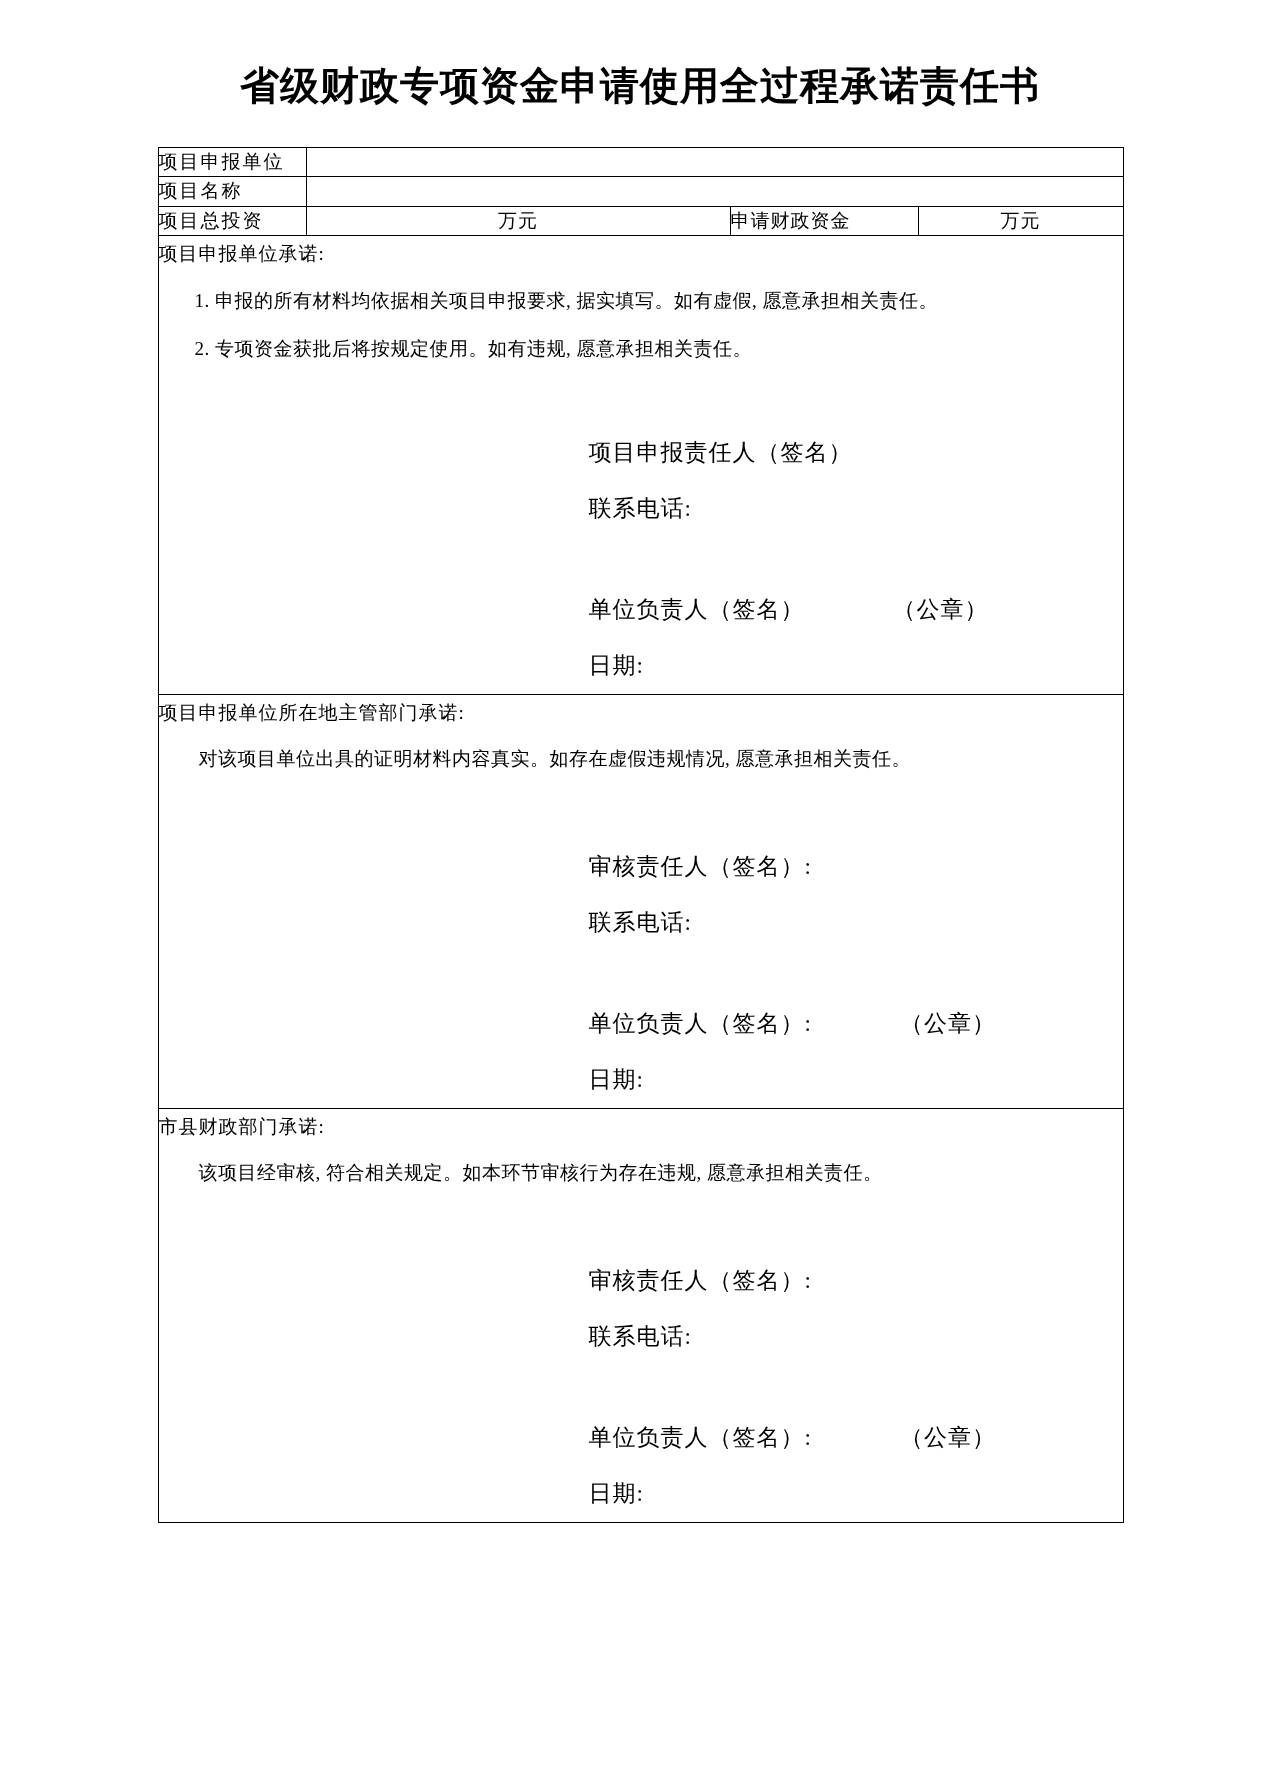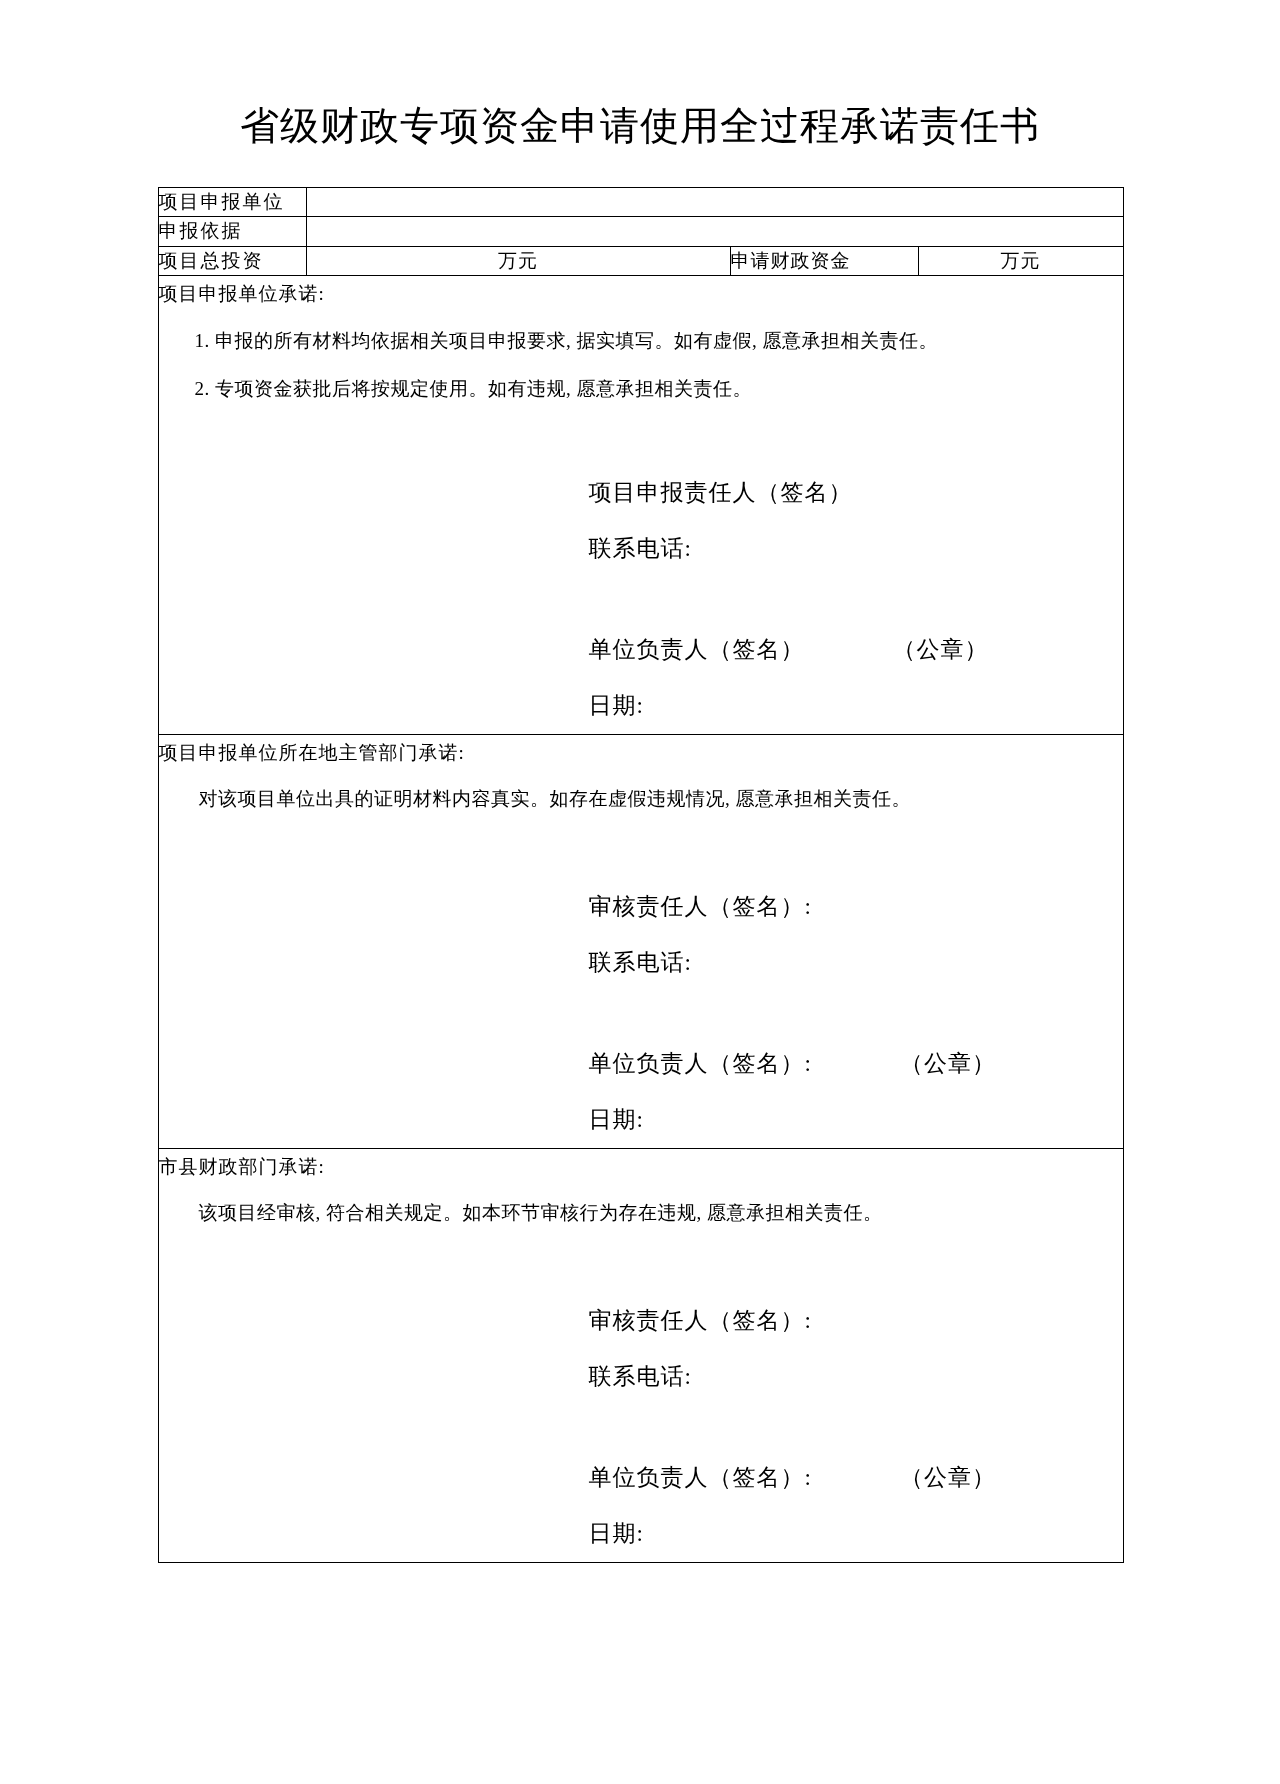--- a/index.html
+++ b/index.html
@@ -18,24 +18,24 @@
     position: relative;
     width: 1280px;
     min-height: 1784px;
     box-sizing: border-box;
     padding: 0;
     background: #fff;
   }
   .doc-title {
     text-align: center;
     font-size: 39px;
-    font-weight: 400;
+    font-weight: 700;
     letter-spacing: 1px;
     margin: 0;
-    padding-top: 104px;
+    padding-top: 64px;
     padding-bottom: 0;
     line-height: 1.15;
     font-family: "Liberation Serif", "DejaVu Serif", serif;
   }
   .form-wrap {
     width: 965px;
     margin: 38px auto 0 auto;
   }
   table.form {
     width: 100%;
@@ -130,25 +130,25 @@
         <col style="width:188px">
         <col style="width:205px">
       </colgroup>
       <tbody>
 
         <tr>
           <td class="lbl">项目申报单位</td>
           <td class="val" colspan="3"></td>
         </tr>
 
-
-        <tr>
-          <td class="lbl">申报依据</td>
+        <tr>
+          <td class="lbl">项目名称</td>
           <td class="val" colspan="3"></td>
         </tr>
+
 
         <tr>
           <td class="lbl">项目总投资</td>
           <td class="val val-right">
             <span></span><span>万元</span>
           </td>
           <td class="lbl-mid">申请财政资金</td>
           <td class="val val-right">
             <span></span><span>万元</span>
           </td>

